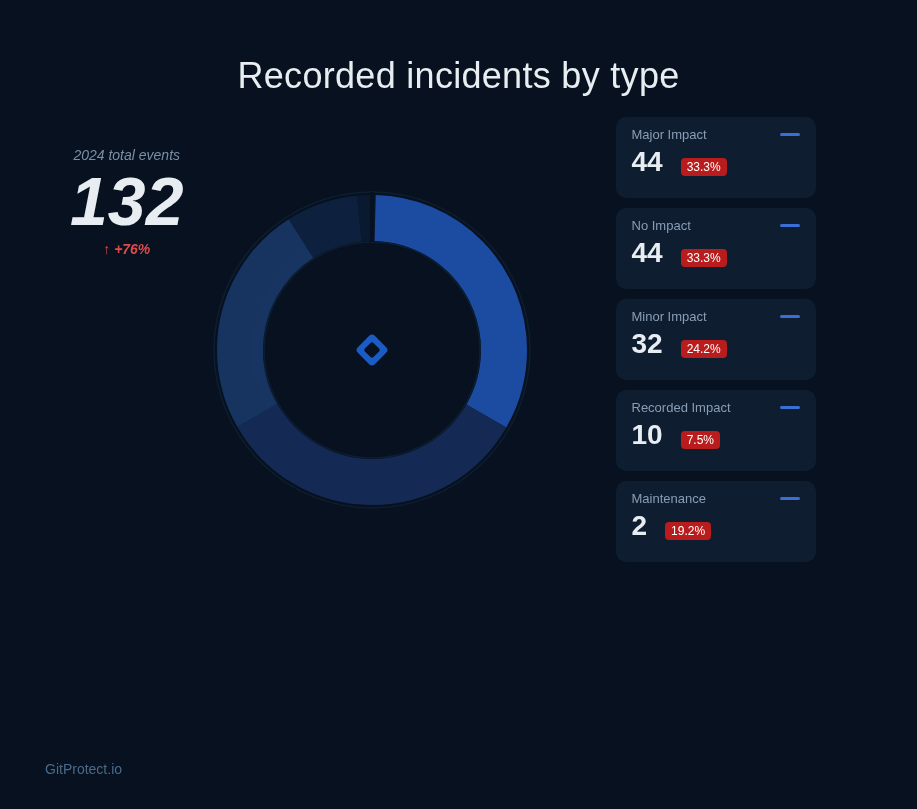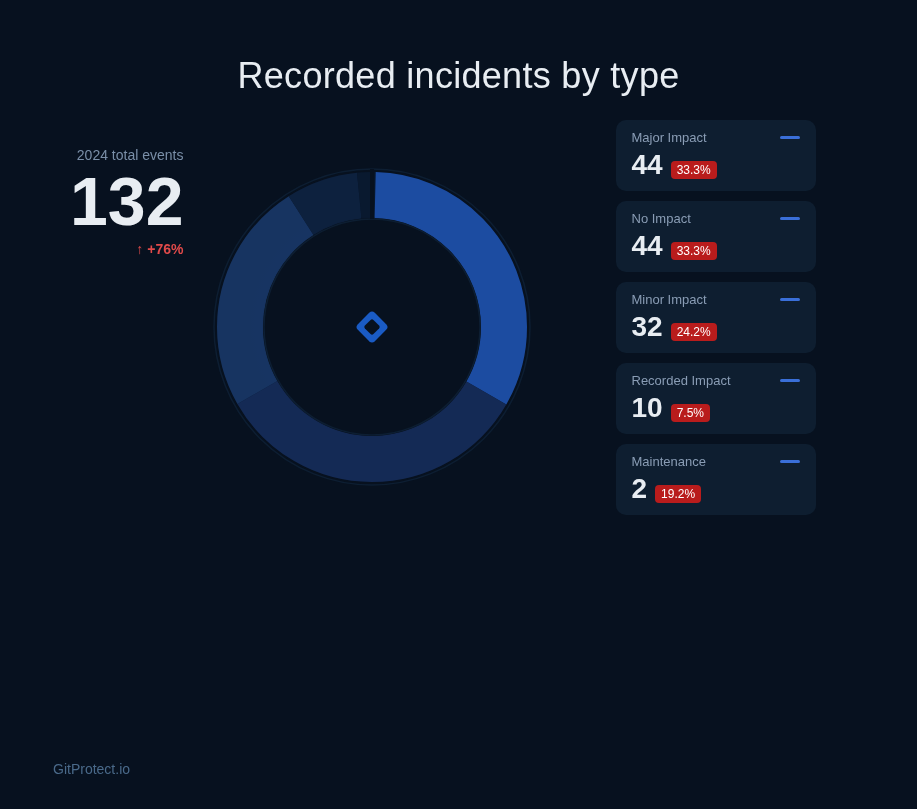--- a/index.html
+++ b/index.html
@@ -30,24 +30,25 @@
       align-items: center;
       justify-content: center;
       width: 100%;
       margin-top: 30px;
       position: relative;
     }
 
     .left-panel {
       display: flex;
       flex-direction: column;
-      align-items: flex-end;
+      align-items: center;
       position: absolute;
       left: 70px;
       top: 20px;
+      font-style: italic;
     }
 
     .total-label {
       font-size: 14px;
       color: #7a8fa8;
       margin-bottom: 4px;
     }
 
     .total-number {
       font-size: 68px;
@@ -105,21 +106,21 @@
       display: flex;
       flex-direction: column;
       gap: 10px;
       margin-left: 30px;
       margin-top: -10px;
     }
 
     .legend-card {
       background: #0e1e30;
       border-radius: 10px;
-      padding: 10px 16px 10px 16px;
+      padding: 10px 16px 20px 16px;
       width: 200px;
       position: relative;
       margin-left: 24px;
     }
 
     .legend-card-header {
       display: flex;
       justify-content: space-between;
       align-items: center;
       margin-bottom: 4px;
@@ -134,41 +135,41 @@
     .legend-card-dash {
       width: 20px;
       height: 3px;
       border-radius: 2px;
       background: #3a6fd8;
     }
 
     .legend-card-body {
       display: flex;
       align-items: baseline;
-      gap: 8px;
+      gap: 18px;
     }
 
     .legend-card-number {
       font-size: 28px;
       font-weight: 700;
       color: #e8edf2;
     }
 
     .legend-card-percent {
       font-size: 12px;
       color: #fff;
       background: #b91c1c;
       padding: 2px 6px;
       border-radius: 4px;
     }
 
     .gitprotect-label {
       position: absolute;
       bottom: 32px;
-      left: 53px;
+      left: 45px;
       font-size: 14px;
       color: #4a6a8a;
       font-weight: 400;
     }
   </style>
 </head>
 <body>
 
 <h1 class="title">Recorded incidents by type</h1>
 

